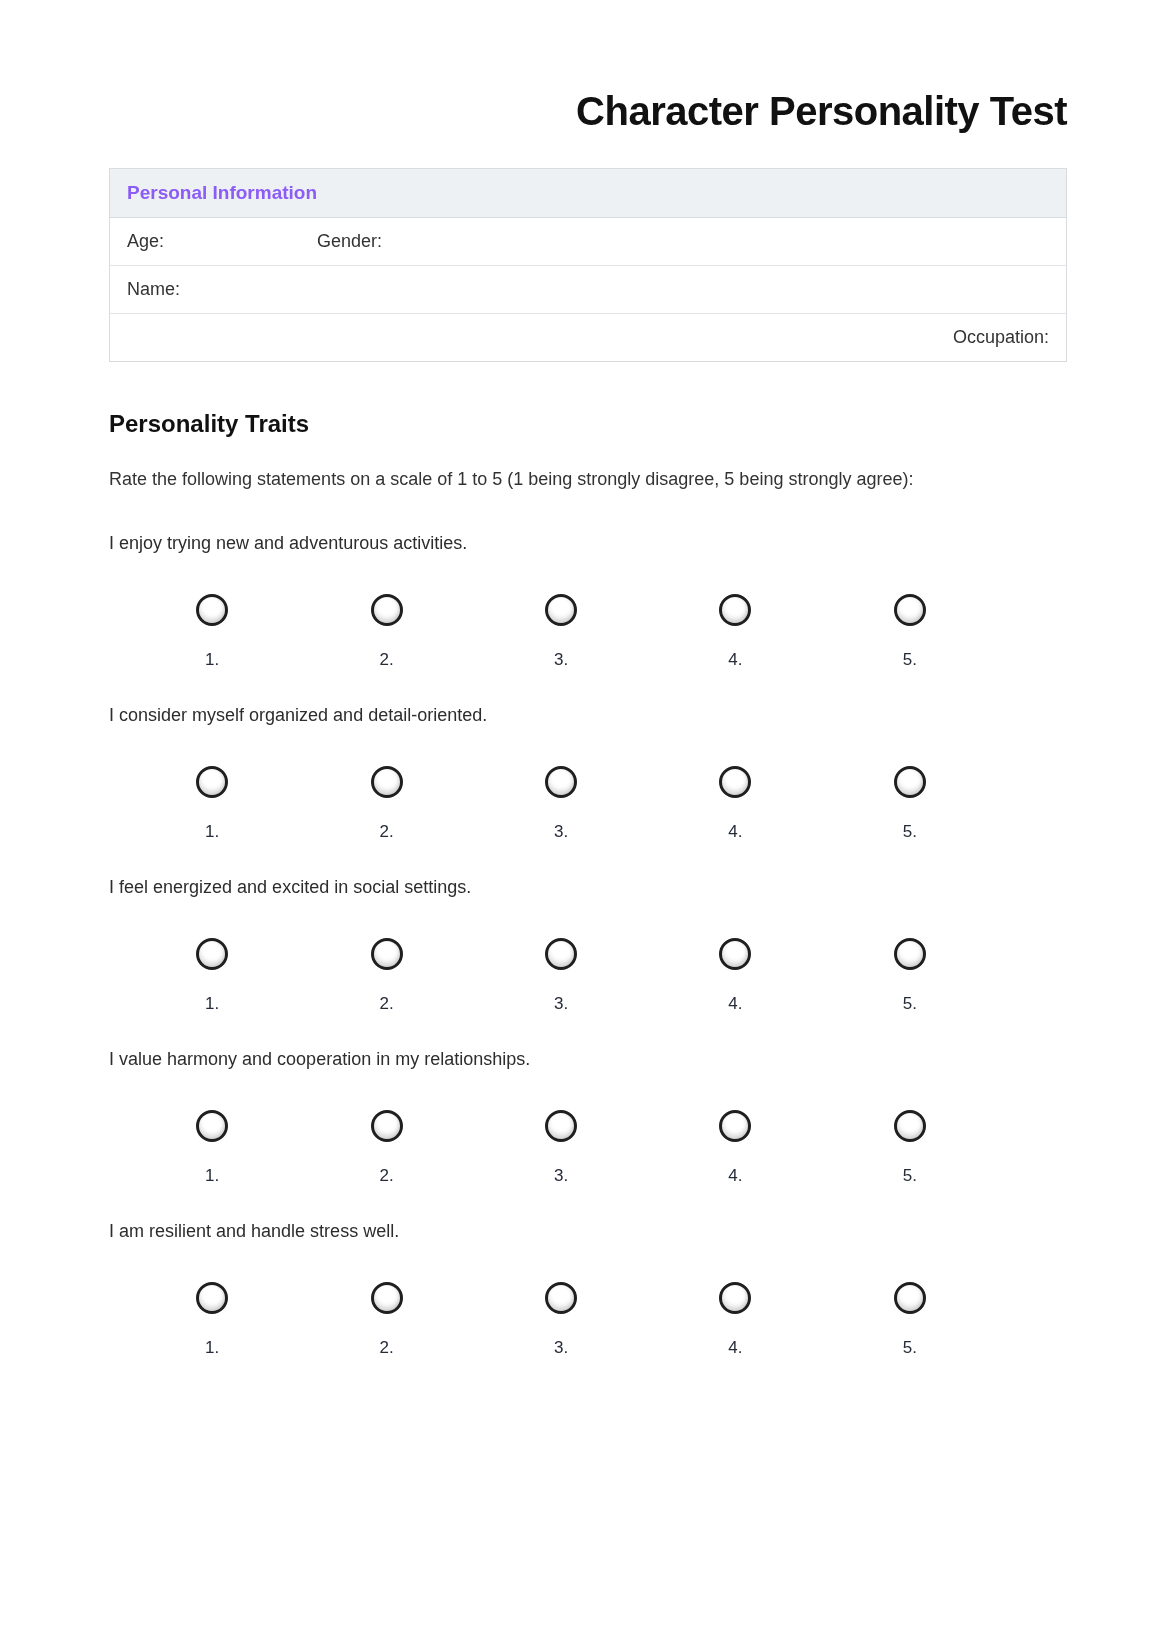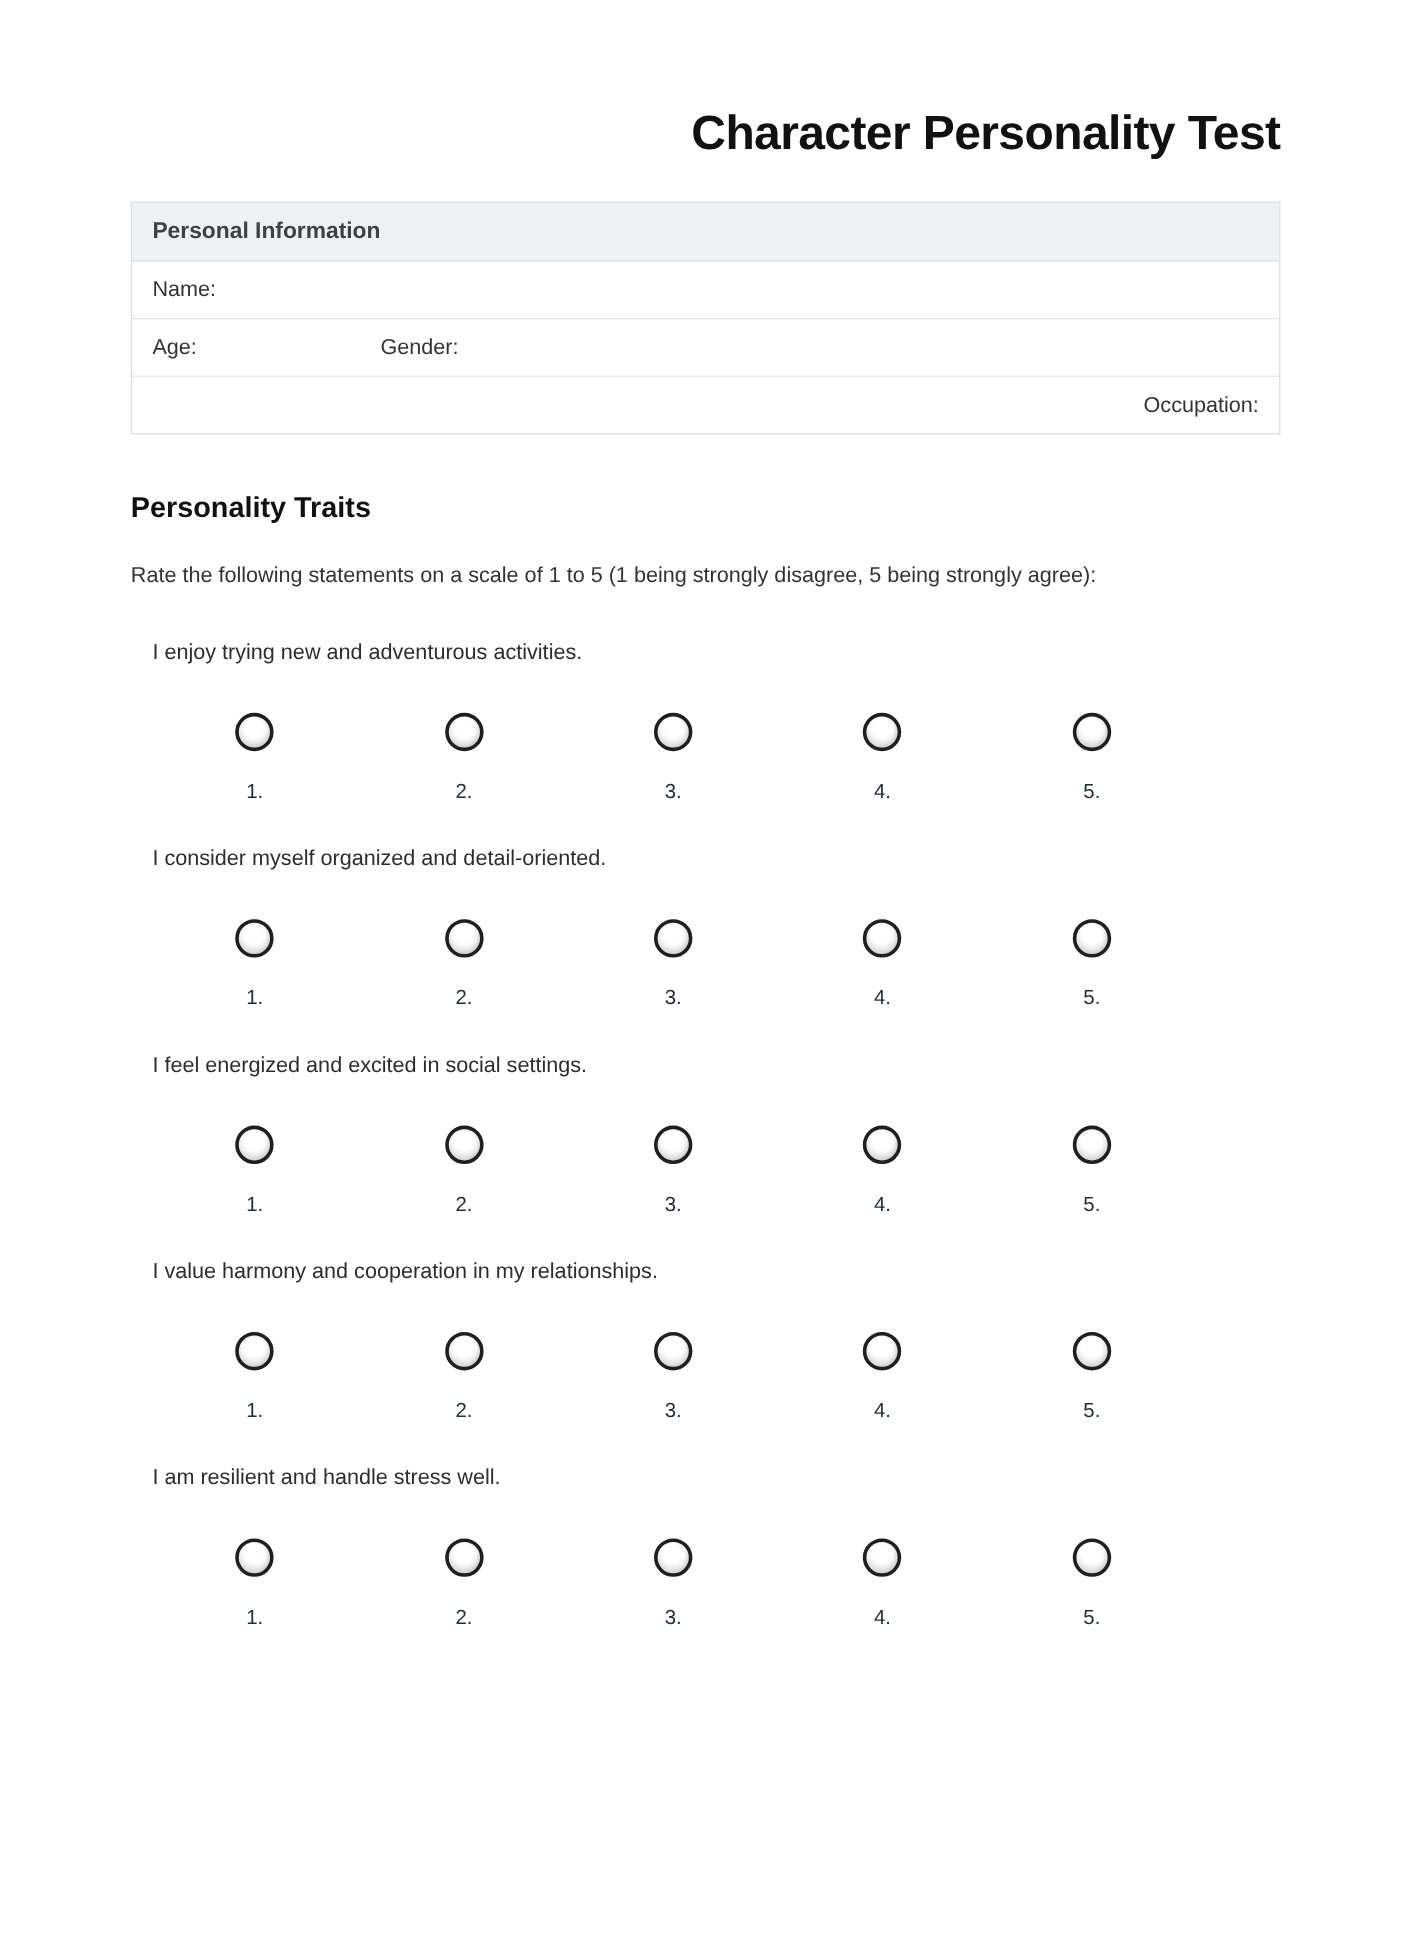--- a/index.html
+++ b/index.html
@@ -39,21 +39,21 @@
   .pi-table {
     border: 1px solid #d9dcde;
     background: #ffffff;
   }
   .pi-header {
     background: #eef1f4;
     border-bottom: 1px solid #d9dcde;
     padding: 13px 17px;
     font-size: 19px;
     font-weight: 700;
-    color: #404040;
+    color: #8b5cf6;
   }
   .pi-row {
     padding: 13px 17px;
     font-size: 18px;
     line-height: 21px;
     color: #333333;
     border-bottom: 1px solid #e2e4e7;
     min-height: 21px;
     cursor: text;
   }
@@ -71,21 +71,21 @@
   p.instructions {
     margin: 0 0 40px 0;
     max-width: 900px;
     font-size: 18px;
     line-height: 26px;
     color: #333333;
   }
   .q-block { margin-top: 34px; }
   .q-block:first-child { margin-top: 0; }
   .q-text {
-    margin: 18px;
+    margin: 0;
     font-size: 18px;
     line-height: 22px;
     color: #2d2d2d;
   }
   .opt-row {
     display: flex;
     margin-top: 40px;
     padding-left: 16px;
     padding-right: 70px;
   }
@@ -123,27 +123,27 @@
 <body>
 
 <div class="page">
 
   <h1 class="doc-title">Character Personality Test</h1>
 
 
   <div class="pi-table">
     <div class="pi-header">Personal Information</div>
     <div class="pi-row">
-      <span class="pi-label">Name:</span>
-    </div>
-    <div class="pi-row">
       <span class="pi-label age">Age:</span>
       <span class="pi-label">Gender:</span>
     </div>
     <div class="pi-row">
+      <span class="pi-label">Name:</span>
+    </div>
+    <div class="pi-row">
       <span class="pi-label">Occupation:</span>
     </div>
   </div>
 
   <h2 class="section-heading">Personality Traits</h2>
 
   <p class="instructions">Rate the following statements on a scale of 1 to 5 (1 being strongly disagree, 5 being strongly agree):</p>
 
   <div id="questions">
   <div class="q-block">

